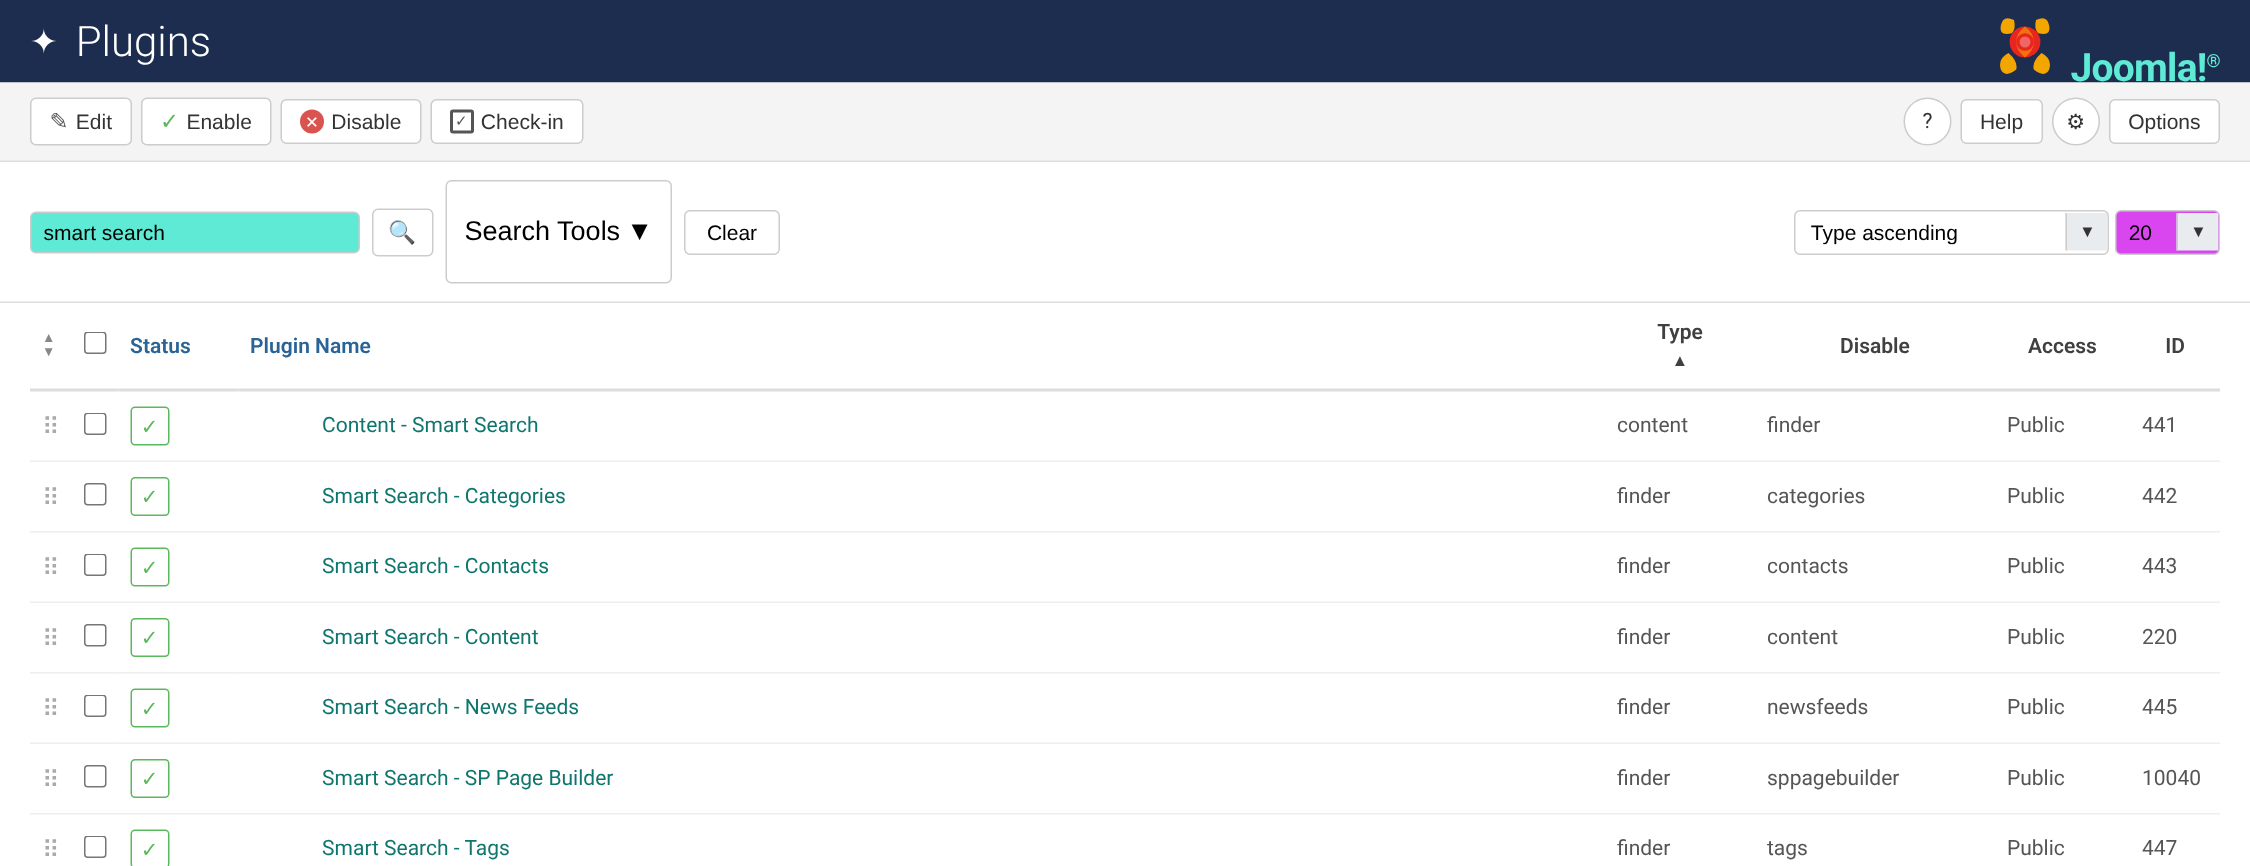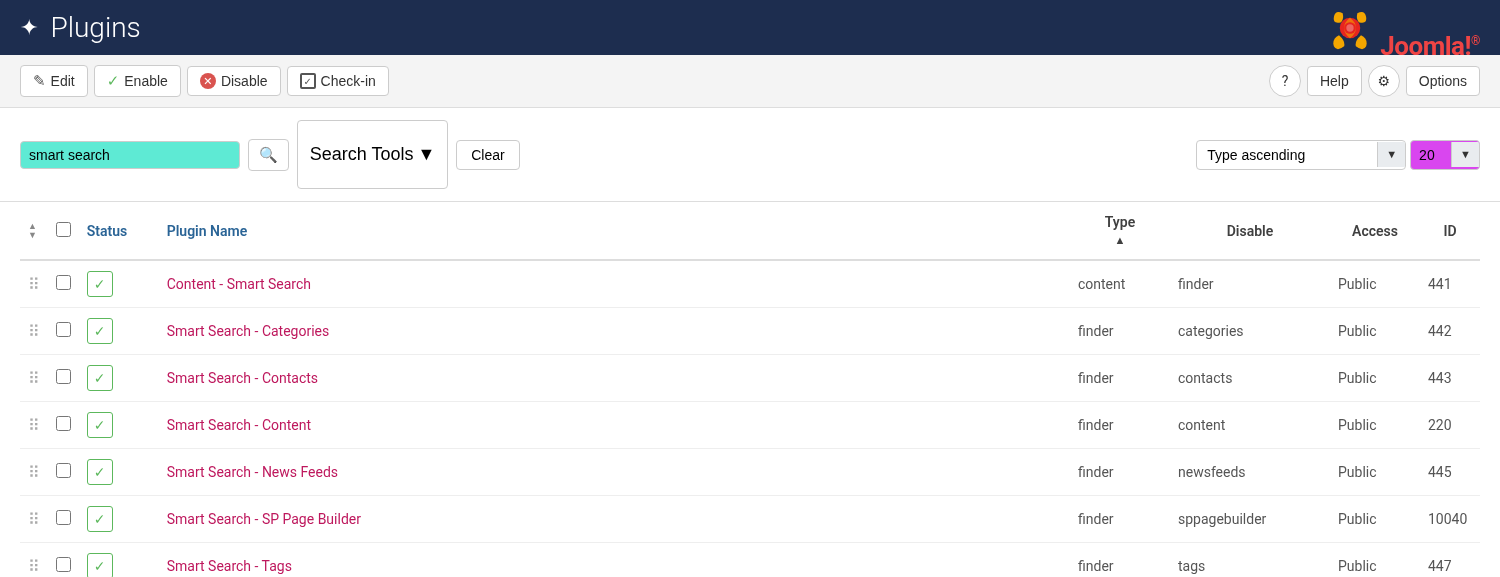--- a/index.html
+++ b/index.html
@@ -27,21 +27,21 @@
       color: #fff;
       font-size: 28px;
       font-weight: 300;
     }
     .joomla-logo {
       display: flex;
       align-items: center;
       gap: 8px;
     }
     .joomla-logo-text {
-      color: #ef4444;
+      color: #5eead4;
       font-size: 26px;
       font-weight: bold;
       letter-spacing: -0.5px;
       margin-top: 36px;
     }
     .joomla-flower {
       width: 44px;
       height: 44px;
     }
 
@@ -273,23 +273,24 @@
       width: 26px;
       height: 26px;
       border: 1px solid #5cb85c;
       border-radius: 3px;
       background: #fff;
       color: #5cb85c;
       font-size: 14px;
       cursor: pointer;
     }
     .plugin-link {
-      color: #be185d;
+      color: #0f766e;
       text-decoration: none;
       font-size: 14px;
+      margin-left: 48px;
     }
     .col-type-val, .col-element-val, .col-access-val { color: #555; }
     .col-id-val { color: #555; }
     .header-checkbox { width: 15px; height: 15px; }
 
     
     .order-arrows { display: flex; flex-direction: column; line-height: 1; cursor: pointer; color: #888; font-size: 9px; }
   </style>
 </head>
 <body>

